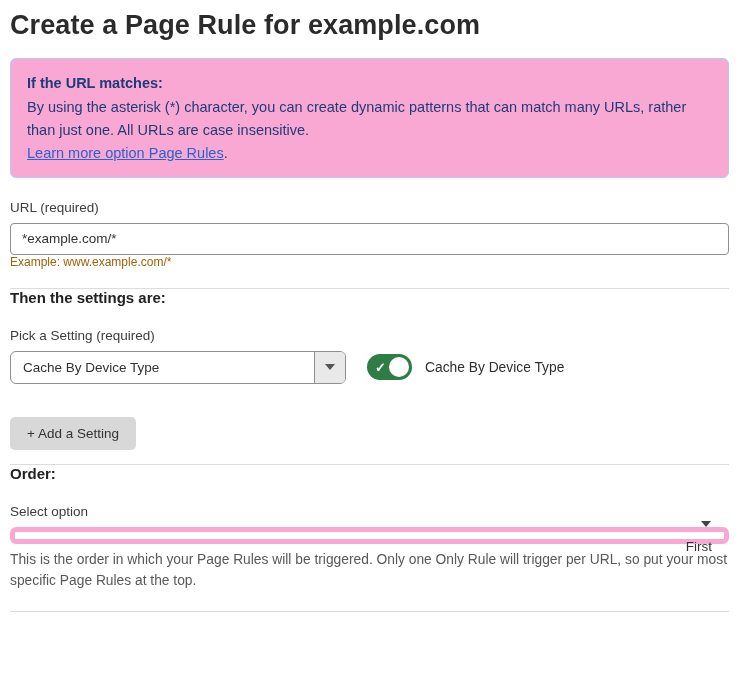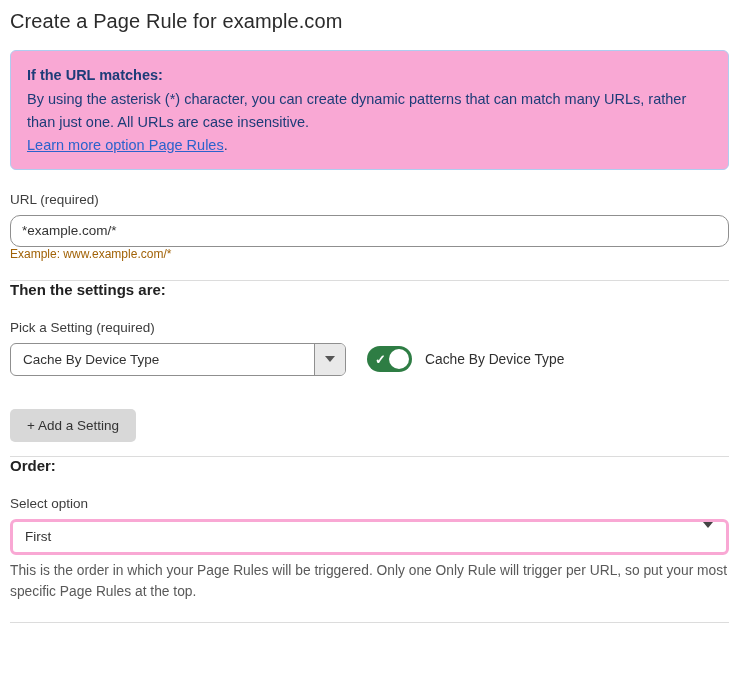--- a/index.html
+++ b/index.html
@@ -7,22 +7,22 @@
   body {
     width: 750px;
     height: 688px;
     font-family: "Liberation Sans", sans-serif;
     color: #333333;
     overflow: hidden;
   }
   .container { padding: 8px 21px 24px 10px; }
 
   .page-title {
-    font-size: 20px;
-    font-weight: 400;
+    font-size: 27px;
+    font-weight: 700;
     color: #2b2b2b;
     letter-spacing: 0.1px;
     margin: 2px 0 17px 0;
   }
 
   
   .info-box {
     background: #f9a8d4;
     border: 1px solid #aecdf0;
     border-radius: 6px;
@@ -41,21 +41,21 @@
   
   .field-label {
     font-size: 13.5px;
     color: #3d3d3d;
     margin: 22px 0 8px 0;
   }
   .text-input {
     width: 100%;
     height: 32px;
     border: 1px solid #8f8f8f;
-    border-radius: 10px;
+    border-radius: 4px;
     padding: 0 11px;
     font-size: 13.5px;
     font-family: "Liberation Sans", sans-serif;
     color: #333333;
     background: #ffffff;
     outline: none;
   }
   .helper-text {
     font-size: 12px;
     color: #a16207;
@@ -164,25 +164,26 @@
     cursor: pointer;
     line-height: 1;
   }
   .btn-gray { background: #d8d8d8; color: #333333; }
   .add-setting-btn { margin-top: 33px; padding: 10px 17px; }
 
   
   .select-box {
     position: relative;
     width: 100%;
-    height: 36px;
-    border: 3px solid #f9a8d4;
+    height: 17px;
+    border: 5px solid #f9a8d4;
     border-radius: 6px;
     background: #ffffff;
     cursor: pointer;
+    text-align: right;
   }
   .select-box .select-value {
     line-height: 30px;
     padding: 0 12px;
     font-size: 13.5px;
     color: #333333;
   }
   .select-box .select-arrow {
     position: absolute;
     right: 13px;

